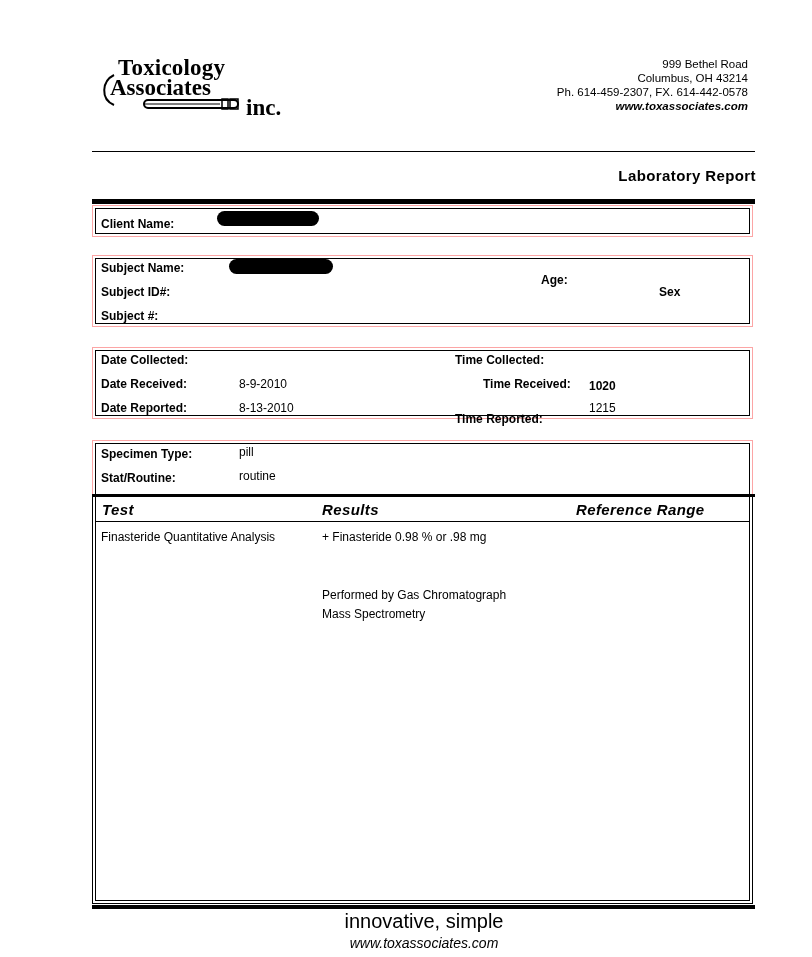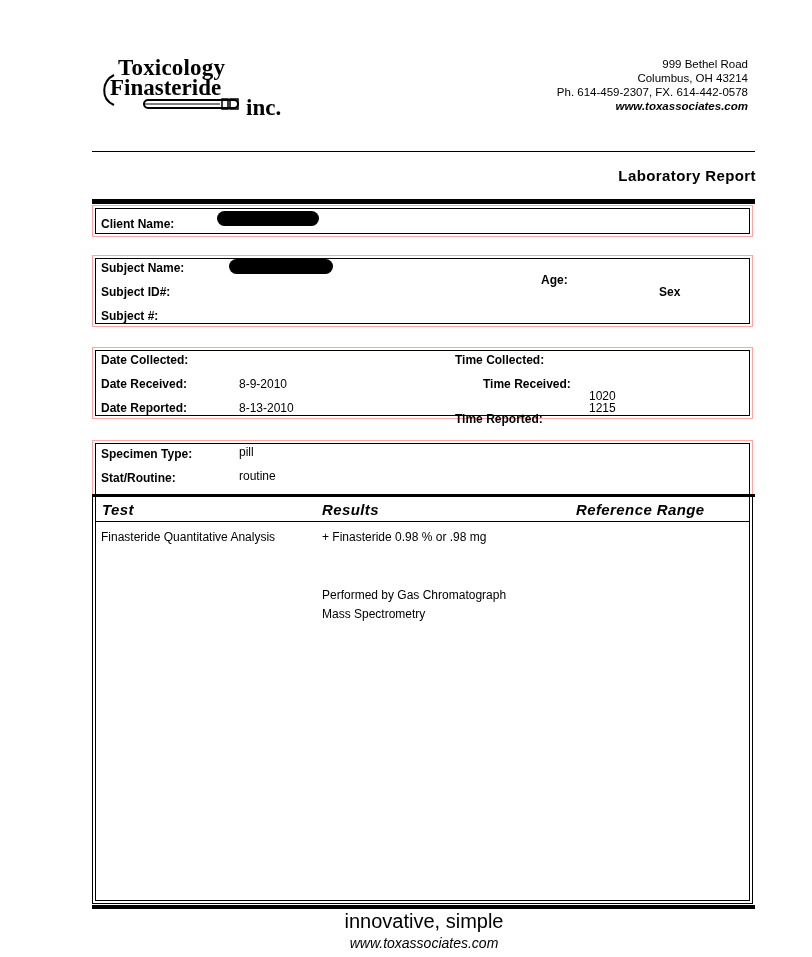--- a/index.html
+++ b/index.html
@@ -42,21 +42,21 @@
 
 <div class="abs logo">
   <svg width="200" height="70">
     <path d="M14 20 C2 26, 0 44, 14 50" stroke="#000" stroke-width="2" fill="none"></path>
     <rect x="44" y="45" width="94" height="8" rx="4" fill="none" stroke="#000" stroke-width="2"></rect>
     <line x1="44" y1="49" x2="120" y2="49" stroke="#000" stroke-width="1"></line>
     <rect x="122" y="44" width="6" height="10" fill="none" stroke="#000" stroke-width="1.5"></rect>
     <rect x="130" y="44" width="8" height="10" fill="none" stroke="#000" stroke-width="1.5"></rect>
   </svg>
   <span class="logo-t1">Toxicology</span>
-  <span class="logo-t2">Finasteride</span>
+  <span class="logo-t2">Associates</span>
   <span class="logo-t3">inc.</span>
 </div>
 
 <div class="abs addr">
   <div>999 Bethel Road</div>
   <div>Columbus, OH 43214</div>
   <div>Ph. 614-459-2307, FX. 614-442-0578</div>
   <div class="web">www.toxassociates.com</div>
 </div>
 
@@ -82,21 +82,21 @@
 
 <div class="box" style="top:347px;height:70px;">
   <div class="inner"></div>
   <span class="lbl" style="left:8px;top:5px;">Date Collected:</span>
   <span class="lbl" style="left:8px;top:29px;">Date Received:</span>
   <span class="val" style="left:146px;top:29px;">8-9-2010</span>
   <span class="lbl" style="left:8px;top:53px;">Date Reported:</span>
   <span class="val" style="left:146px;top:53px;">8-13-2010</span>
   <span class="lbl" style="left:362px;top:5px;">Time Collected:</span>
   <span class="lbl" style="left:362px;top:29px;margin-left:28px;">Time Received:</span>
-  <span class="val" style="left:496px;top:41px;">1020</span>
+  <span class="val" style="left:496px;top:31px;font-weight:bold;">1020</span>
   <span class="lbl" style="left:362px;top:64px;">Time Reported:</span>
   <span class="val" style="left:496px;top:53px;text-align:center;">1215</span>
 </div>
 
 <div class="box" style="top:440px;height:54px;border-bottom:none;">
   <div class="inner" style="bottom:0;border-bottom:none;"></div>
   <span class="lbl" style="left:8px;top:6px;">Specimen Type:</span>
   <span class="val" style="left:146px;top:4px;">pill</span>
   <span class="lbl" style="left:8px;top:30px;">Stat/Routine:</span>
   <span class="val" style="left:146px;top:28px;">routine</span>

